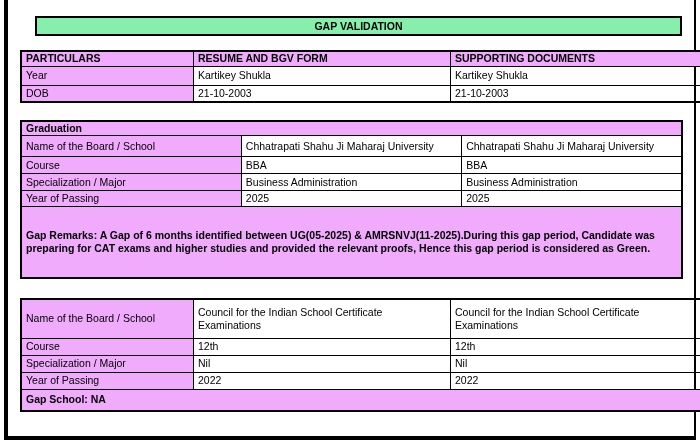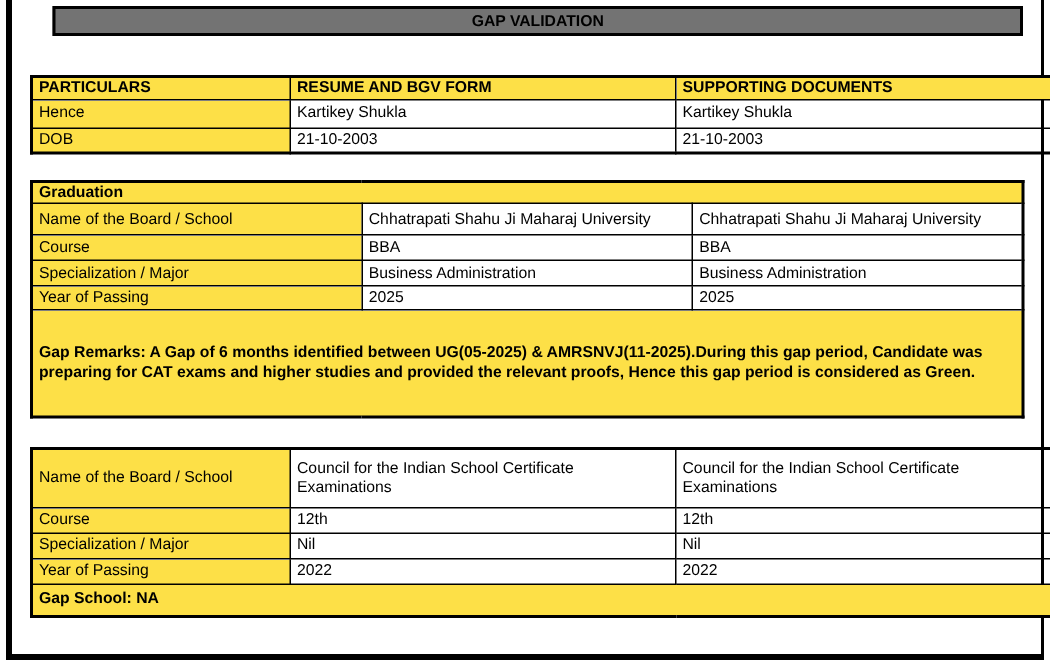--- a/index.html
+++ b/index.html
@@ -6,35 +6,35 @@
   body {
     width:700px; height:444px; background:#ffffff; position:relative;
     font-family:"Liberation Sans", sans-serif; color:#000;
     overflow:hidden;
   }
   .frame-left  { position:absolute; left:4px;  top:0; width:4px;  height:440px; background:#000; }
   .frame-right { position:absolute; left:694px;top:0; width:2px;  height:440px; background:#000; }
   .frame-bottom{ position:absolute; left:4px;  top:436px; width:692px; height:4px; background:#000; }
 
   .title-box {
-    position:absolute; left:35px; top:4px; width:647px; height:20px;
-    background:#737373; border:2px solid #000; box-sizing:border-box;
+    position:absolute; left:35px; top:16px; width:647px; height:20px;
+    background:#86efac; border:2px solid #000; box-sizing:border-box;
     display:flex; align-items:center; justify-content:center;
     font-weight:bold; font-size:10.5px;
   }
 
   table.doc {
     position:absolute; left:20px; border-collapse:collapse; table-layout:fixed;
     width:663px; border:2px solid #000;
   }
   table.doc td {
     border:1px solid #000; padding:0 4px; font-size:10.5px;
     vertical-align:middle; overflow:hidden; line-height:1.25;
   }
-  .shade { background:#fde047; }
+  .shade { background:#f0abfc; }
   .bold  { font-weight:bold; }
 
   #particulars-table { top:50px; }
   #graduation-table  { top:120px; }
   #twelfth-table     { top:298px; }
 
   .col-label { width:163px; }
   .col-a     { width:248px; }
   .col-b     { width:250px; }
 
@@ -54,21 +54,21 @@
 </div>
 
 <table class="doc" id="particulars-table">
   <tbody>
       <tr>
     <td class="shade bold col-label" style="height:14px">PARTICULARS</td>
     <td class="shade bold col-a" style="height:14px">RESUME AND BGV FORM</td>
     <td class="shade bold col-b" style="height:14px">SUPPORTING DOCUMENTS</td>
   </tr>
   <tr>
-    <td class="shade" style="height:18px">Hence</td>
+    <td class="shade" style="height:18px">Year</td>
     <td style="height:18px">Kartikey Shukla</td>
     <td style="height:18px">Kartikey Shukla</td>
   </tr>
   <tr>
     <td class="shade" style="height:15px">DOB</td>
     <td style="height:15px">21-10-2003</td>
     <td style="height:15px">21-10-2003</td>
   </tr>
 </tbody>
   </table>

